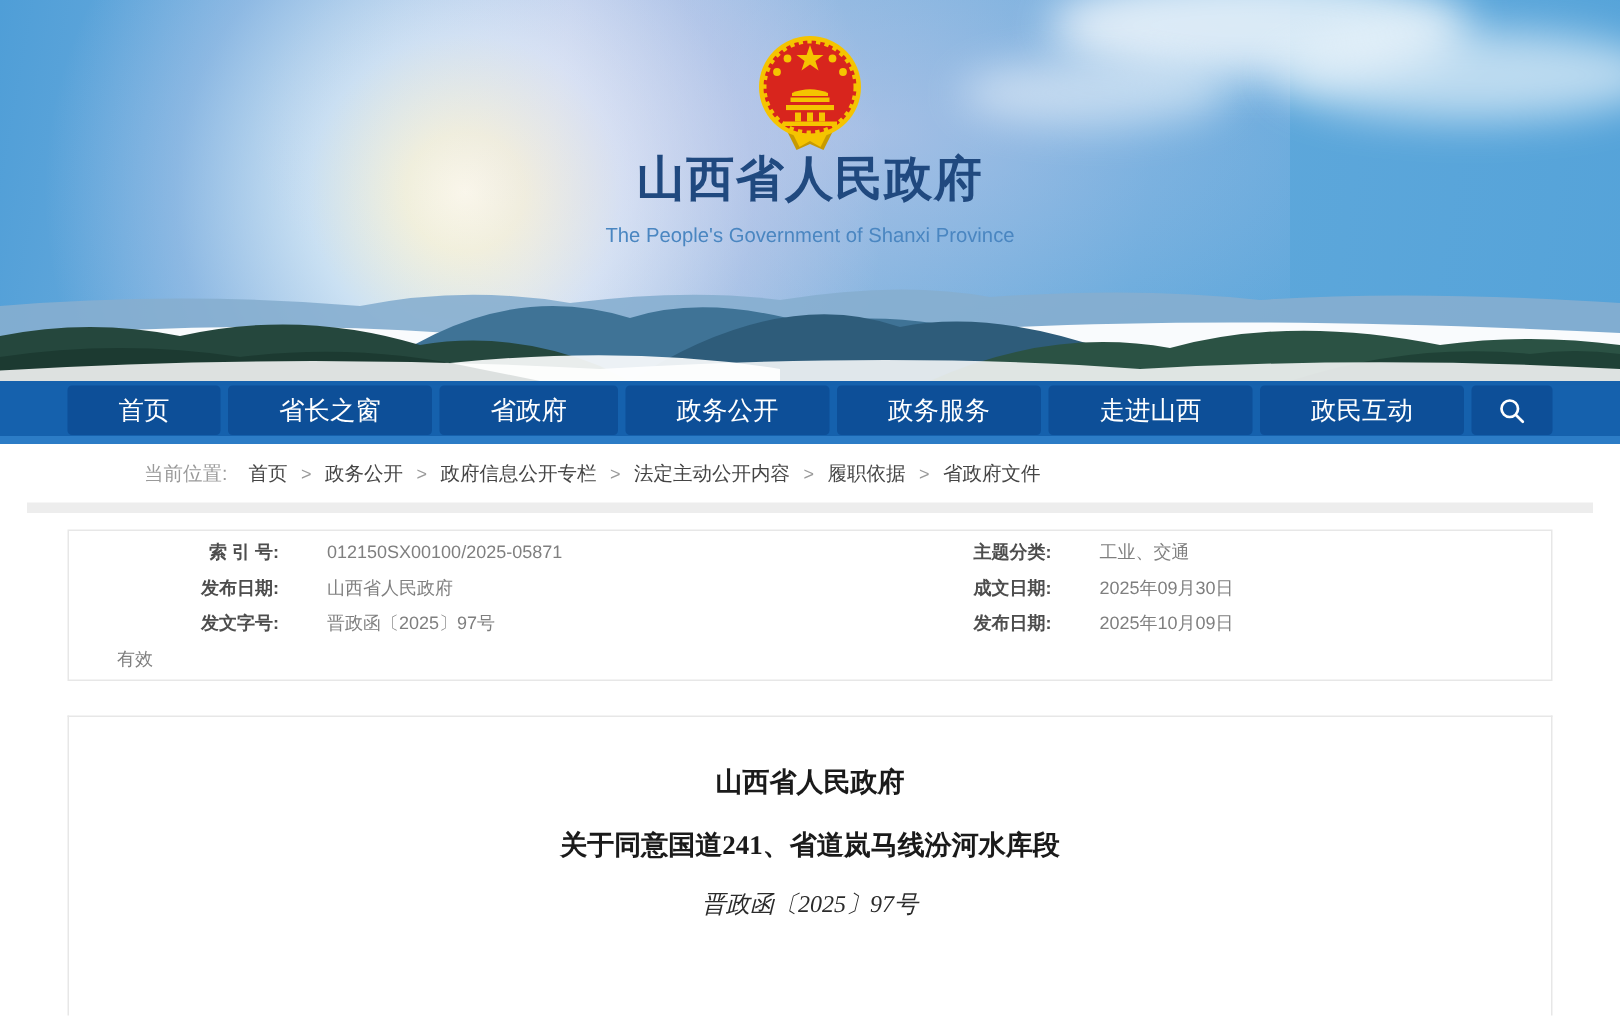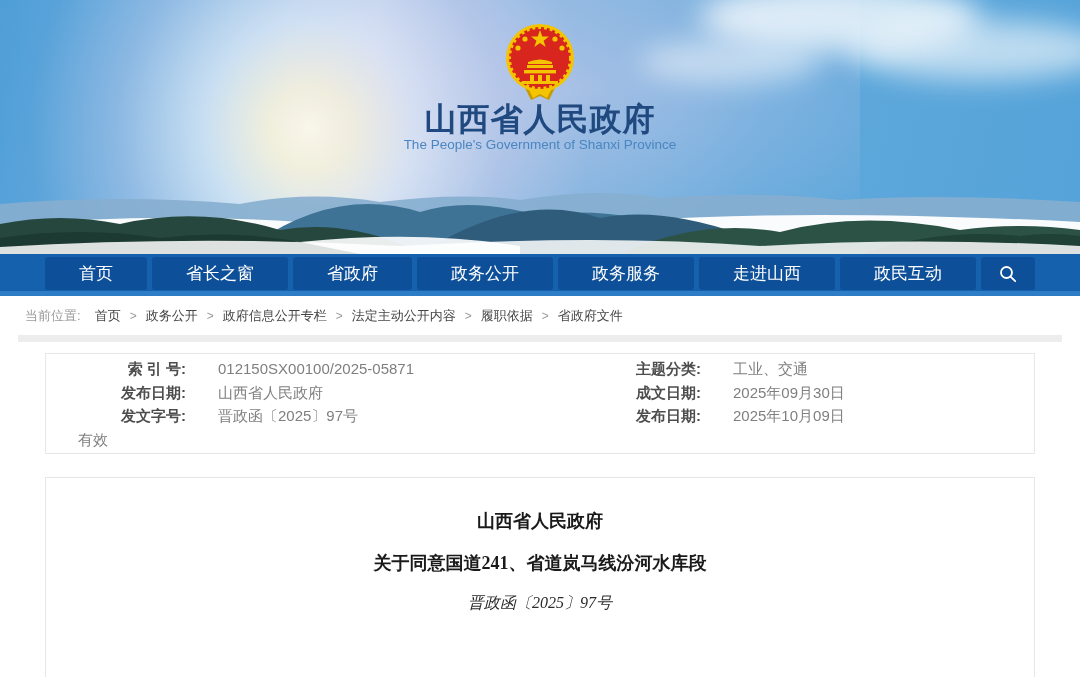--- a/index.html
+++ b/index.html
@@ -17,44 +17,44 @@
     background:radial-gradient(ellipse at 60% 40%, rgba(216,208,238,0.45), rgba(255,255,255,0) 70%); }
   .cloud { position:absolute; background:#fff; border-radius:50%; filter:blur(14px); opacity:.75; }
   .cloud.c1 { left:700px; top:-18px; width:280px; height:70px; }
   .cloud.c2 { left:850px; top:20px; width:260px; height:60px; opacity:.6; }
   .cloud.c3 { left:640px; top:40px; width:180px; height:44px; opacity:.5; }
   .mountains { position:absolute; left:0; bottom:0; width:1080px; height:120px; display:block; }
 
   .emblem { position:absolute; left:50%; top:22px; transform:translateX(-50%); }
   .site-title { position:absolute; top:98px; left:0; width:100%; text-align:center;
     font-size:32px; font-weight:bold; color:#20497f; letter-spacing:1px; }
-  .site-subtitle { position:absolute; top:137px; left:0; width:100%; text-align:center;
+  .site-subtitle { position:absolute; top:149px; left:0; width:100%; text-align:center;
     font-size:13.5px; color:#4a86c1; }
 
   
   .nav { width:1080px; height:42px; padding:0 45px;
     background:linear-gradient(to bottom,#1561ad 0,#1561ad 37px,#2c7cc6 37px);
     display:flex; justify-content:space-between; align-items:stretch; }
   .nav-item { display:flex; align-items:center; justify-content:center;
     margin:3px 0 6px; padding:0 34px; border-radius:3px; background:#0d4f98;
     color:#fff; font-size:17px; cursor:pointer; white-space:nowrap; }
   .nav-search { display:flex; align-items:center; justify-content:center;
     margin:3px 0 6px; width:54px; border-radius:3px; background:#0d4f98; cursor:pointer; }
 
   
-  .breadcrumb { height:39px; display:flex; align-items:center; padding-left:25px;
+  .breadcrumb { height:39px; display:flex; align-items:center; padding-left:96px;
     font-size:13px; background:#fff; }
   .crumb-label { color:#9a9a9a; margin-right:14px; }
   .crumb-link { color:#454545; cursor:pointer; }
   .crumb-sep { color:#9a9a9a; margin:0 9px; font-size:12px; }
   .section-divider { height:7px; background:#ededed; margin:0 18px; }
 
   
   .meta-card { margin:11px 45px 0; border:1px solid #e7e7e7; background:#fff; padding:3px 0 2px; }
-  .meta-row { display:flex; line-height:23.5px; font-size:15px; }
+  .meta-row { display:flex; line-height:23.5px; font-size:12px; }
   .meta-pair { display:flex; }
   .meta-pair.left  { flex:0 0 560px; }
   .meta-pair.right { flex:1 1 auto;align-items:flex-end; }
   .meta-pair.wide  { flex:1 1 auto; }
   .meta-label { width:140px; text-align:right; color:#4d4d4d; font-weight:bold; white-space:pre; flex:0 0 auto; }
   .meta-pair.right .meta-label { width:95px; }
   .meta-value { margin-left:32px; color:#7f7f7f; }
 
   
   .doc-card { margin:23px 45px 0; border:1px solid #e7e7e7; border-bottom:none;

